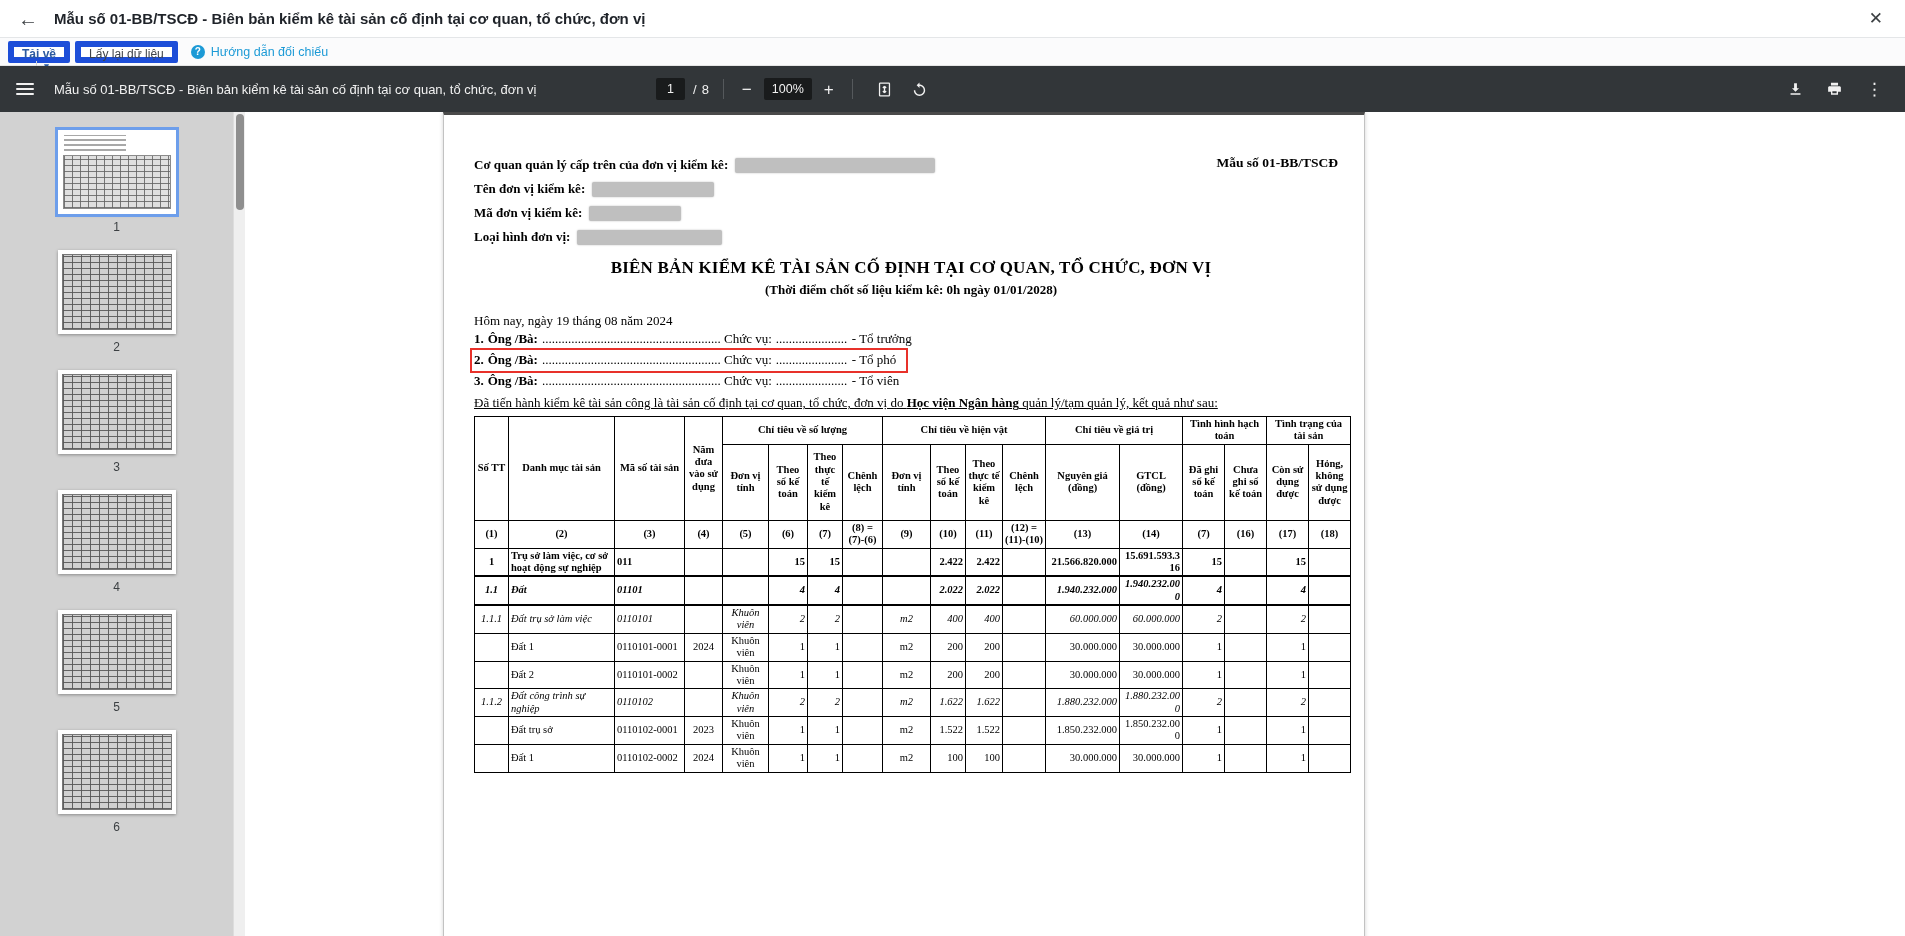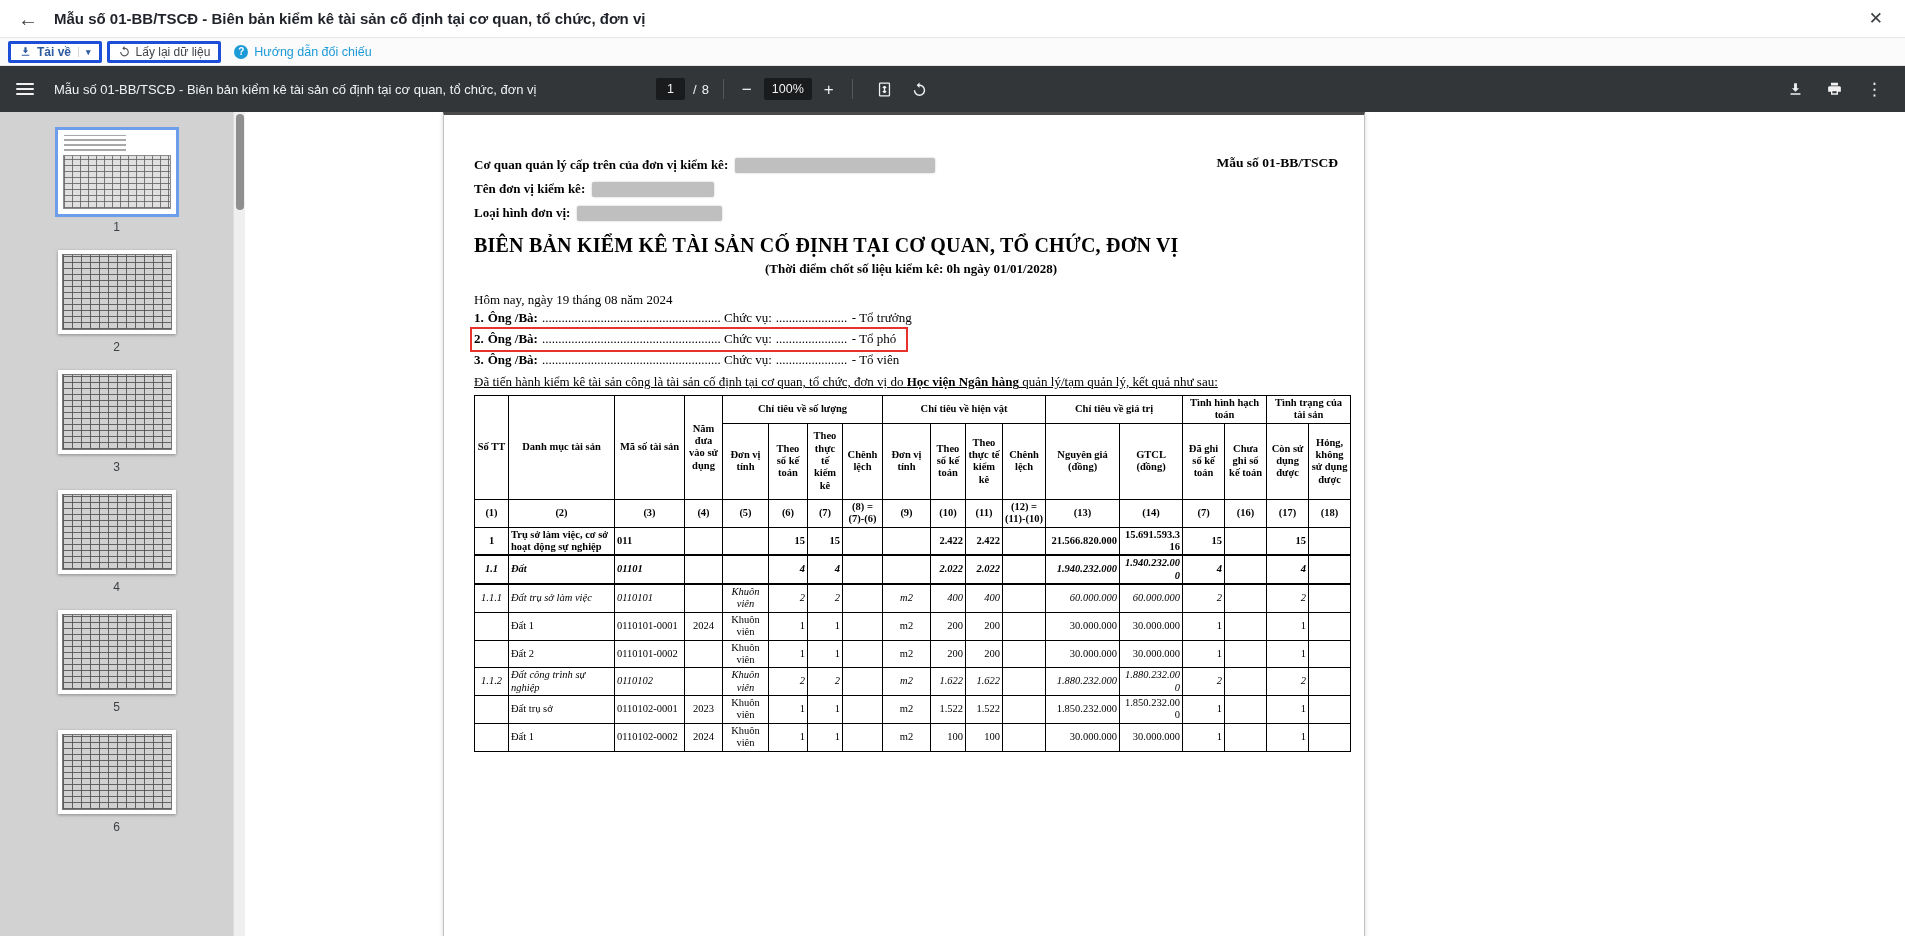--- a/index.html
+++ b/index.html
@@ -10,22 +10,22 @@
   .app-header { height:38px; background:#fff; border-bottom:1px solid #e4e6e8;
                 display:flex; align-items:center; padding:0 18px; }
   .back-btn { font-size:20px; color:#3c4043; margin-right:16px; cursor:pointer; line-height:1; }
   .app-title { flex:1; font-size:15px; font-weight:bold; color:#1f2329; }
   .close-btn { font-size:17px; color:#3c4043; cursor:pointer; padding:2px 4px; }
 
   
   .toolbar { height:28px; background:#fbfbfc; border-bottom:1px solid #e6e6e6;
              display:flex; align-items:center; padding:0 8px; }
   .tb-btn { display:inline-flex; align-items:center; height:22px; padding:0 8px;
-            background:#fff; border:3px solid #1d4ed8; border-radius:2px;
-            font-size:12px; cursor:pointer; margin-right:5px; }
+            background:#fff; border:6px solid #1d4ed8; border-radius:2px;
+            font-size:12px; cursor:pointer; margin-right:5px;flex-direction:column; }
   .tb-btn svg { margin-right:5px; }
   .btn-download { color:#2c5aa0; font-weight:bold; }
   .btn-download .caret { border-left:1px solid #d5d5d5; margin-left:7px; padding-left:7px;
                          font-size:9px; color:#2c5aa0; }
   .btn-reload { color:#3f4449; }
   .guide-link { display:inline-flex; align-items:center; margin-left:8px; cursor:pointer;
                 color:#1c9ad6; font-size:12.5px; }
   .q-icon { width:14px; height:14px; border-radius:50%; background:#1c9ad6; color:#fff;
             font-size:10px; font-weight:bold; display:flex; align-items:center;
             justify-content:center; margin-right:6px; }
@@ -84,21 +84,21 @@
           box-shadow:0 0 4px rgba(0,0,0,.18); font-family:"Liberation Serif", serif; color:#000; }
   .form-code { position:absolute; top:40px; right:26px; font-weight:bold; font-size:13.5px; }
   .page-inner { padding:38px 16px 0 30px; }
 
   .meta-line { display:flex; align-items:center; height:24px; font-size:13px; }
   .meta-line b { font-weight:bold; }
   .redact { height:15px; margin-left:7px; background:#bfbfbf; border-radius:2px;
             box-shadow:0 0 2px #bfbfbf; }
   .r0 { width:200px; } .r1 { width:122px; } .r2 { width:92px; } .r3 { width:145px; }
 
-  .doc-title { text-align:left; font-size:20px; font-weight:bold; margin-top:9px;
+  .doc-title { text-align:center; font-size:17px; font-weight:bold; margin-top:9px;
                letter-spacing:.2px; }
   .doc-subtitle { text-align:center; font-size:13px; font-weight:bold; margin-top:4px; }
   .doc-p { font-size:13px; line-height:17px; }
   .date-line { margin-top:14px; }
   .team-line { margin-top:1px; }
 
   .member { display:block; width:fit-content; padding:1px 6px 2px 2px; margin-left:-2px;
             font-size:13px; line-height:18px; white-space:nowrap; }
   .member b, .member > span { margin-right:4px; }
   .dots { display:inline-block; overflow:hidden; white-space:nowrap; vertical-align:bottom; }
@@ -255,20 +255,24 @@
       <div class="form-code">Mẫu số 01-BB/TSCĐ</div>
       <div class="page-inner">
 
         <div class="meta-line">
           <b>Cơ quan quản lý cấp trên của đơn vị kiểm kê:</b>
           <span class="redact r0"></span>
         </div>
         <div class="meta-line">
           <b>Tên đơn vị kiểm kê:</b>
           <span class="redact r1"></span>
+        </div>
+        <div class="meta-line">
+          <b>Mã đơn vị kiểm kê:</b>
+          <span class="redact r2"></span>
         </div>
         <div class="meta-line">
           <b>Loại hình đơn vị:</b>
           <span class="redact r3"></span>
         </div>
 
         <div class="doc-title">BIÊN BẢN KIỂM KÊ TÀI SẢN CỐ ĐỊNH TẠI CƠ QUAN, TỔ CHỨC, ĐƠN VỊ</div>
         <div class="doc-subtitle">(Thời điểm chốt số liệu kiểm kê: 0h ngày 01/01/2028)</div>
 
         <p class="doc-p date-line">Hôm nay, ngày 19 tháng 08 năm 2024</p>

